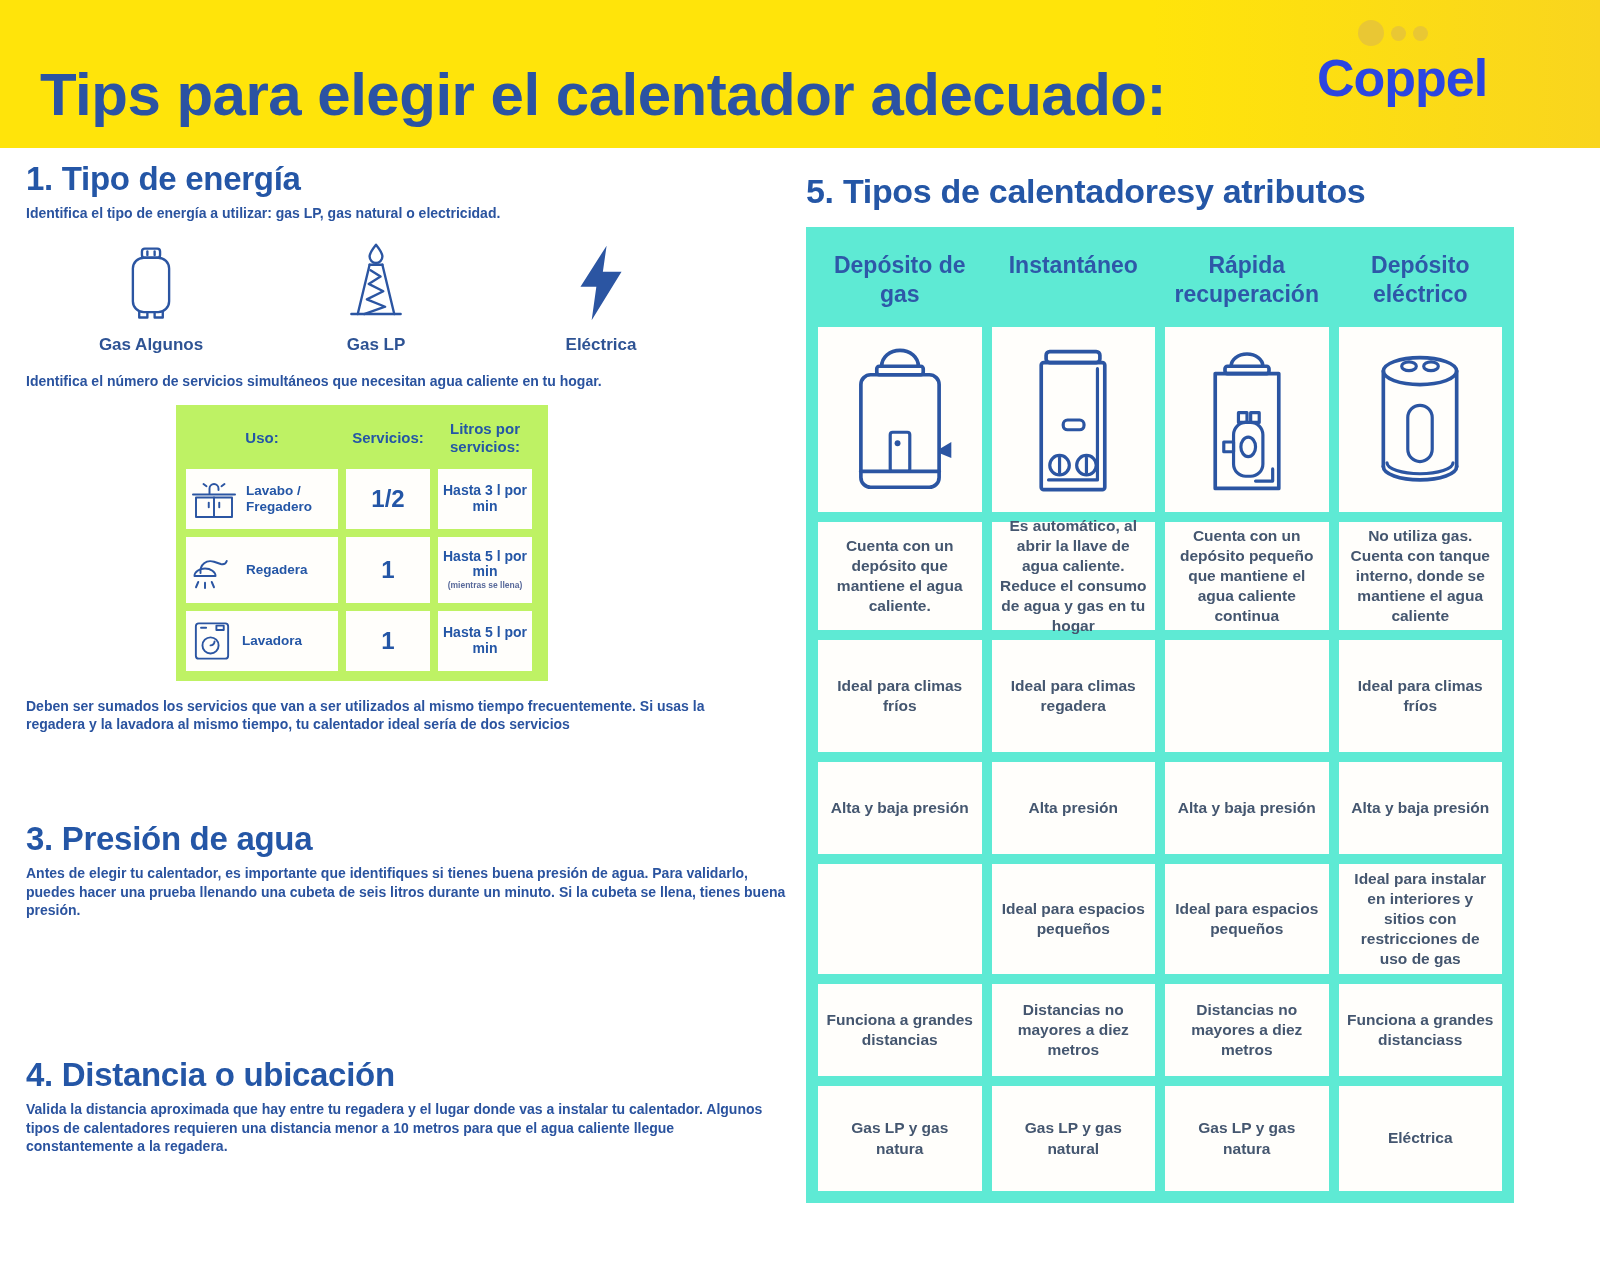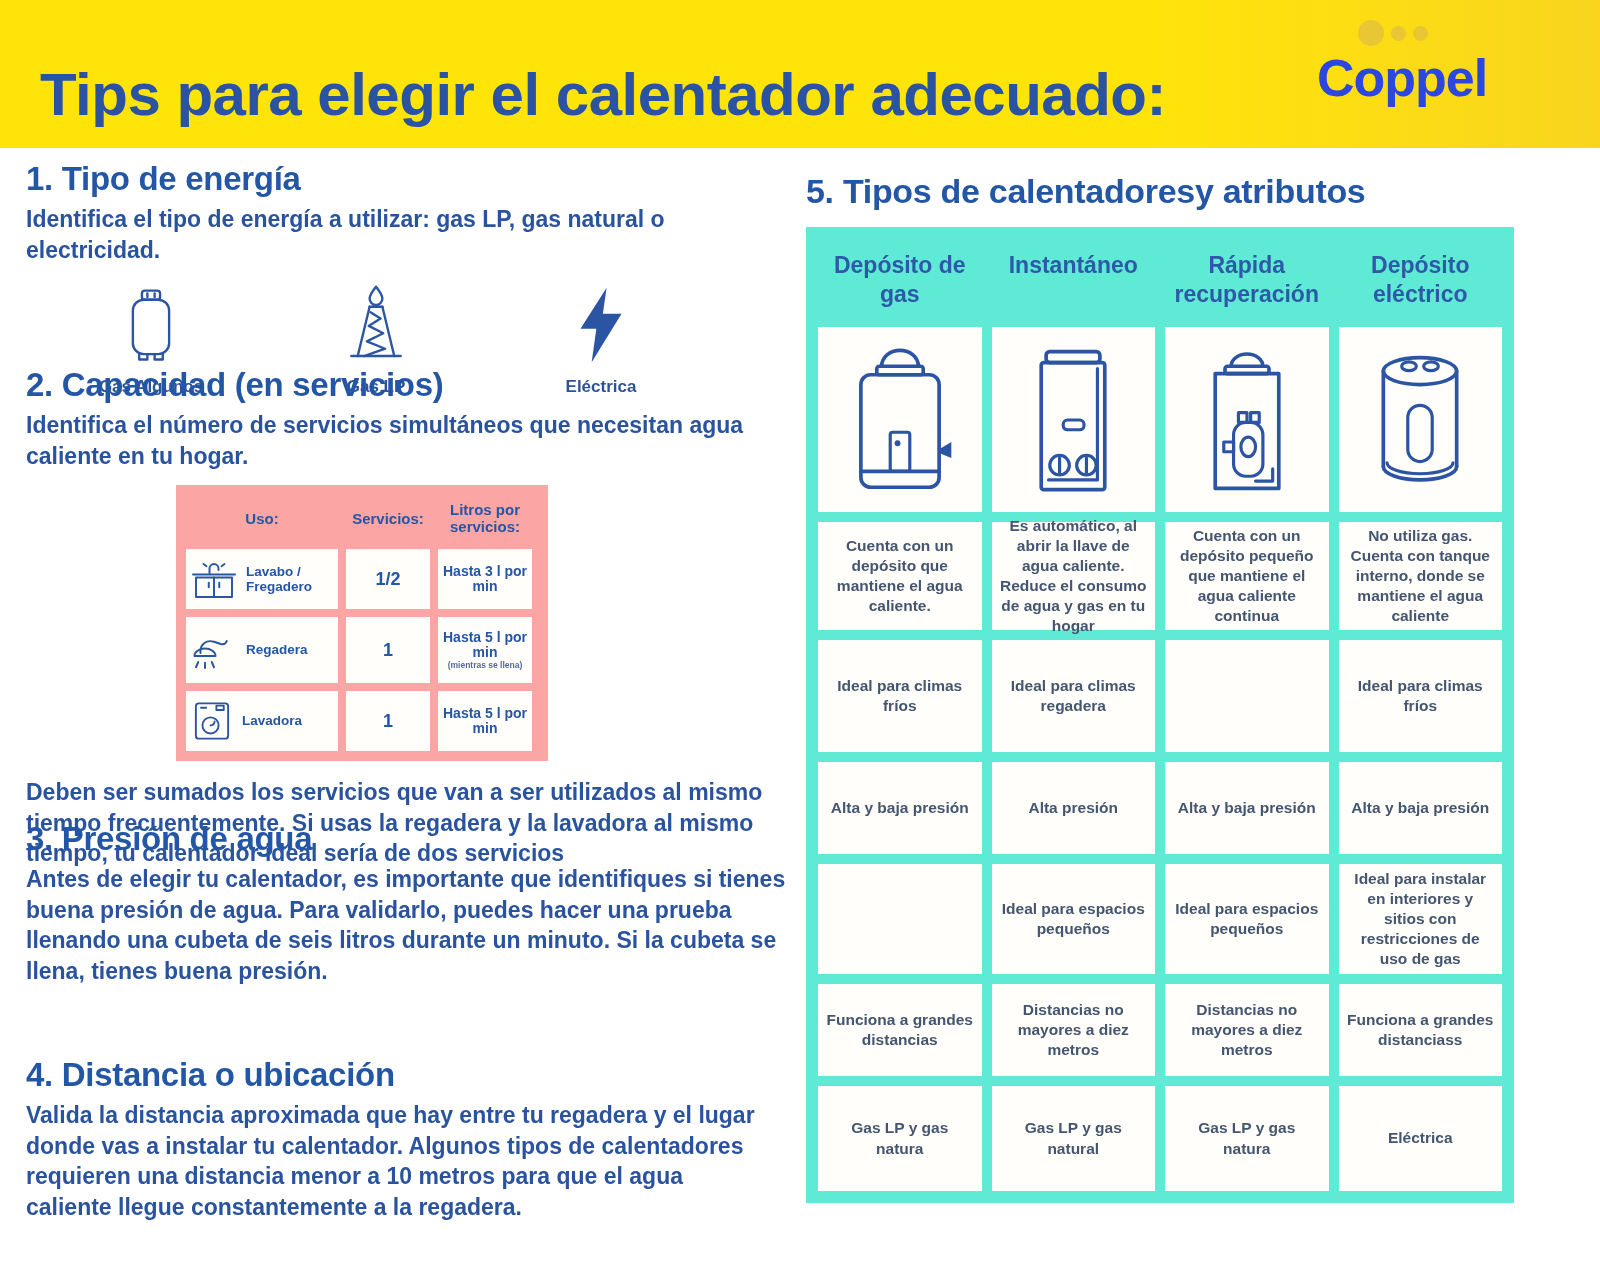--- a/index.html
+++ b/index.html
@@ -20,49 +20,49 @@
     font-size:60px; font-weight:800; color:#2b53a3; letter-spacing:-0.5px;text-align:right;
   }
   .logo { position:absolute; right:108px; top:16px; width:180px; text-align:center; }
   .logo-dots { display:flex; align-items:center; justify-content:center; gap:7px; height:34px; margin-left:-18px; }
   .dot-big   { width:26px; height:26px; border-radius:50%; background:#e9c734; }
   .dot-small { width:15px; height:15px; border-radius:50%; background:#e9c734; }
   .logo-text { font-size:52px; font-weight:800; color:#2c46e0; letter-spacing:-1px; line-height:1; margin-top:2px; }
 
   
   .sec-title { color:#2456a6; font-size:33px; font-weight:800; margin:0; letter-spacing:-0.3px; }
-  .sec-text  { color:#2a539f; font-size:23px; font-weight:700; margin:6px 0 0; line-height:1.33; }
+  .sec-text  { color:#2a539f; font-size:14px; font-weight:700; margin:6px 0 0; line-height:1.33; }
 
   
   .left { position:absolute; left:26px; top:160px; width:760px; height:1110px; }
   .sec { position:absolute; left:0; width:760px; }
   .sec-1 { top:0; }
   .sec-2 { top:206px; }
   .sec-3 { top:660px; }
   .sec-4 { top:896px; }
 
   .energy-row { display:flex; width:640px; margin:16px 0 0 30px; justify-content:space-between; }
   .energy-item { display:flex; flex-direction:column; align-items:center; width:190px; }
   .energy-item .icon-slot { height:86px; display:flex; align-items:flex-end; justify-content:center; }
   .energy-label { margin-top:10px; font-size:17px; font-weight:700; color:#2e5394; }
 
   
   .cap-table {
     margin:14px 0 0 150px; width:372px;
-    background:#fca5a5; padding:10px;
+    background:#bef264; padding:10px;
     display:grid; grid-template-columns:152px 84px 94px;
     grid-template-rows:46px 60px 66px 60px; gap:8px;
   }
   .cap-head { display:flex; align-items:center; justify-content:center; text-align:center;
     color:#2456a6; font-weight:800; font-size:15px; line-height:1.15; }
   .cap-cell { background:#fffefb; display:flex; align-items:center; justify-content:center;
     text-align:center; color:#2456a6; padding:4px; }
   .cap-uso { justify-content:flex-start; gap:8px; padding-left:4px; font-size:13.5px; font-weight:800; text-align:left; }
   .cap-uso .u-label { width:78px; line-height:1.15; }
-  .cap-serv { font-size:18px; font-weight:800; }
+  .cap-serv { font-size:24px; font-weight:800; }
   .cap-lit { flex-direction:column; font-size:14px; font-weight:800; line-height:1.1; }
   .cap-note { font-size:8.5px; font-weight:600; color:#58699a; margin-top:1px; }
 
   
   .right { position:absolute; left:806px; top:172px; width:708px; }
   .right .sec-title { font-size:34px; }
   .matrix {
     margin-top:16px; background:#5eead4; padding:12px;
     display:grid; grid-template-columns:repeat(4, 1fr);
     grid-template-rows:78px 185px 108px 112px 92px 110px 92px 105px;
@@ -131,21 +131,20 @@
           <svg class="ic" width="56" height="84" viewBox="0 0 60 84">
             <polygon class="stf" points="36,2 8,46 25,46 20,82 52,30 32,30"></polygon>
           </svg>
         </span>
         <div class="energy-label">Eléctrica</div>
       </div>
     </div>
   </div>
 
   <div class="sec sec-2">
-    <h2 class="sec-title">2. Capacidad (en servicios)</h2>
     <p class="sec-text" style="width:720px">Identifica el número de servicios simultáneos que necesitan agua caliente en tu hogar.</p>
 
     <div class="cap-table">
       <div class="cap-head">Uso:</div>
       <div class="cap-head">Servicios:</div>
       <div class="cap-head">Litros por servicios:</div>
 
       <div class="cap-cell cap-uso">
         <span>
           <svg class="ic" width="48" height="44" viewBox="0 0 64 58">

